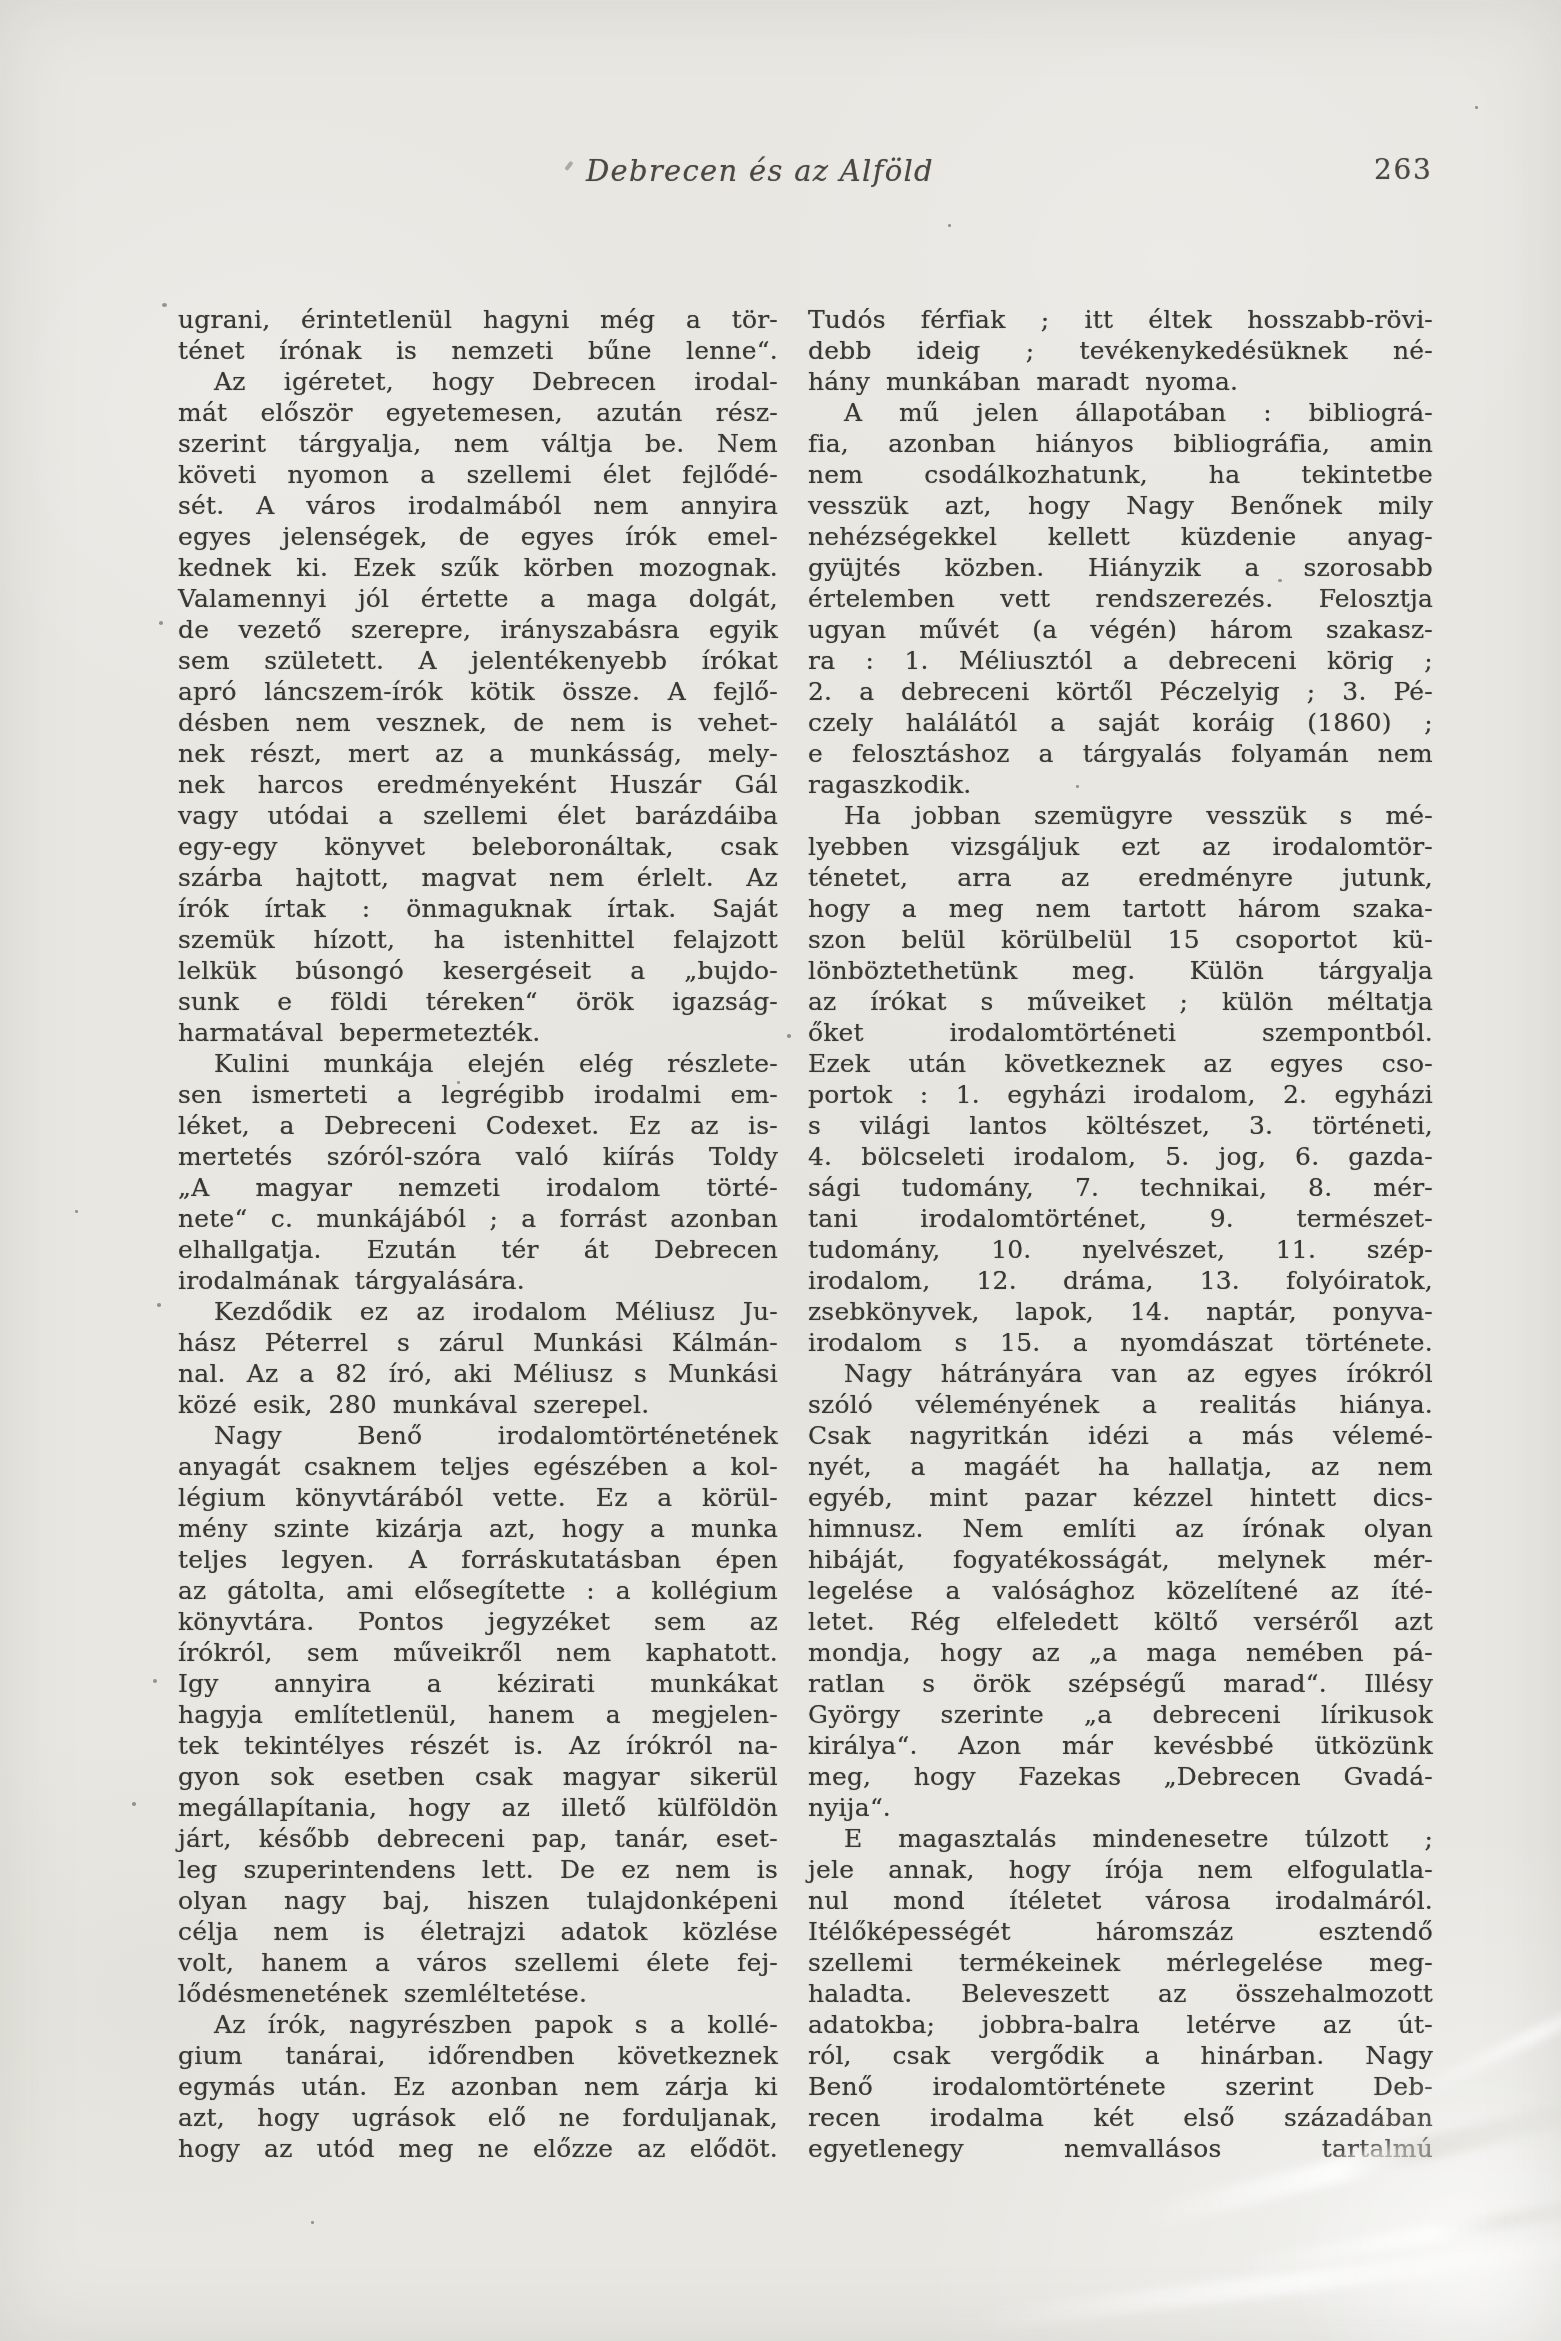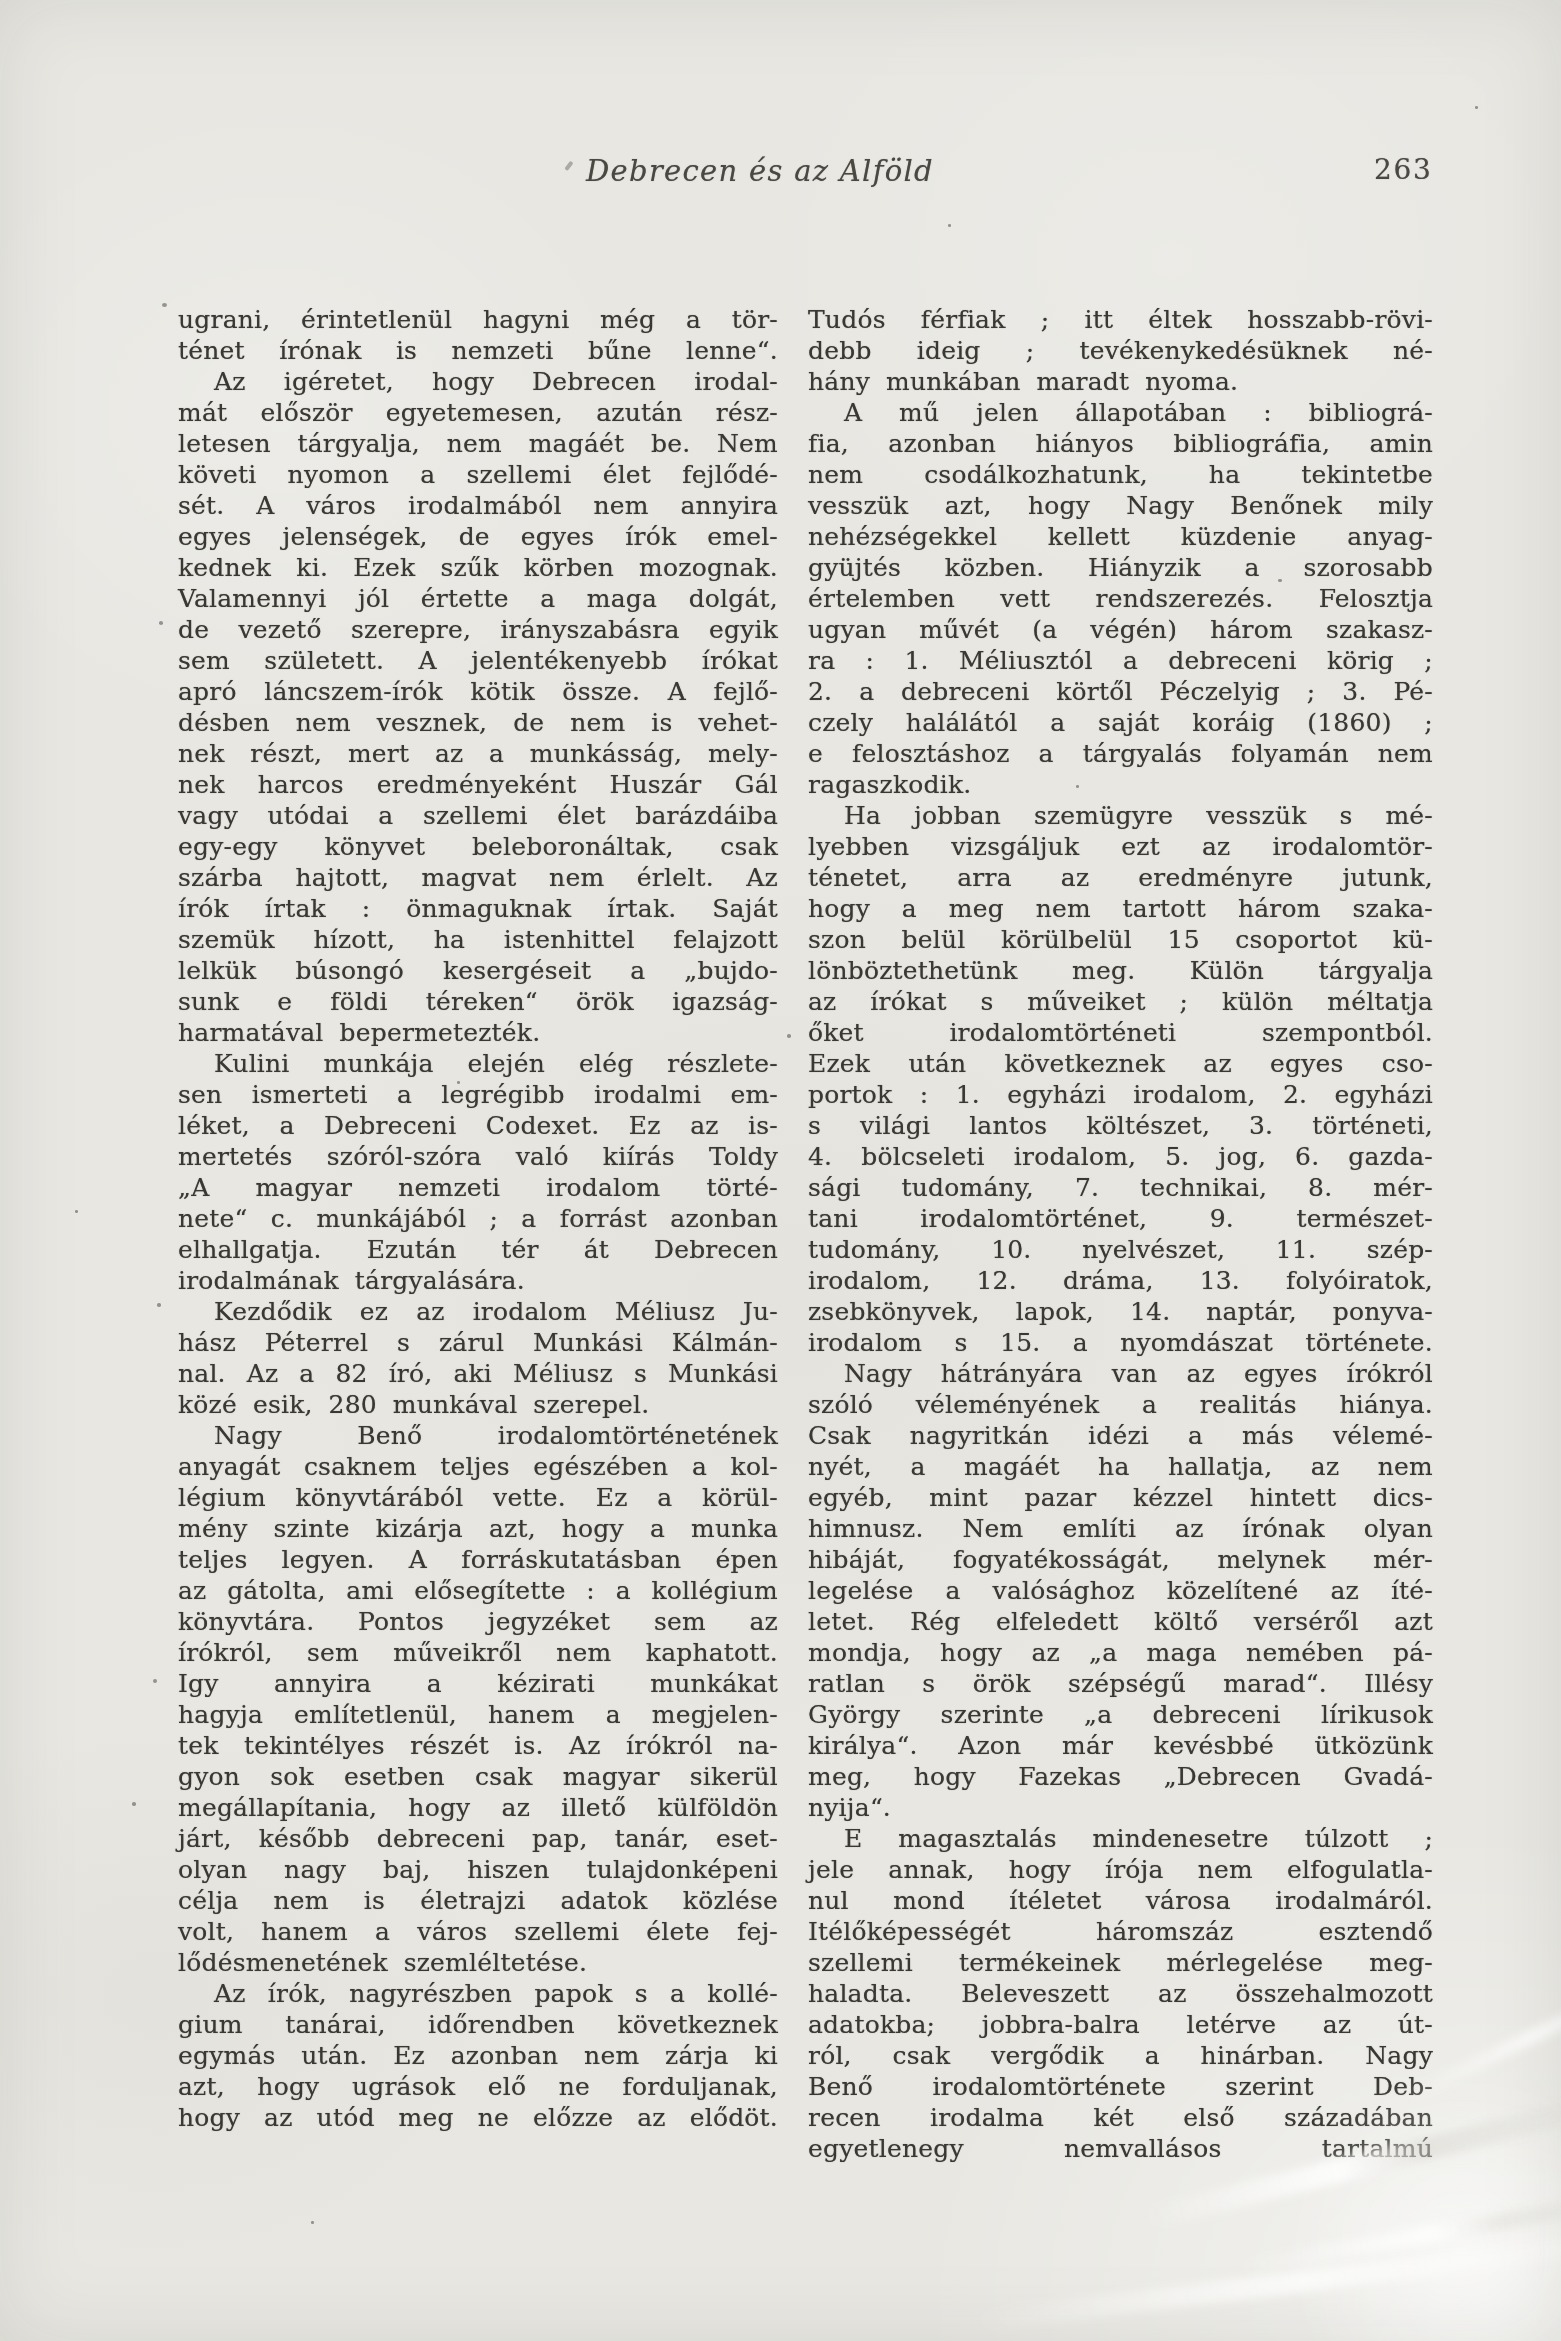--- a/index.html
+++ b/index.html
@@ -64,21 +64,21 @@
 
   <div class="title-mark"></div>
   <span class="header-title">Debrecen és az Alföld</span>
   <span class="page-number">263</span>
 
   <div class="col col-left">
       <div class="line">ugrani, érintetlenül hagyni még a tör-</div>
       <div class="line">ténet írónak is nemzeti bűne lenne“.</div>
       <div class="line indent">Az igéretet, hogy Debrecen irodal-</div>
       <div class="line">mát először egyetemesen, azután rész-</div>
-      <div class="line">letesen tárgyalja, nem magáét be. Nem</div>
+      <div class="line">szerint tárgyalja, nem váltja be. Nem</div>
       <div class="line">követi nyomon a szellemi élet fejlődé-</div>
       <div class="line">sét. A város irodalmából nem annyira</div>
       <div class="line">egyes jelenségek, de egyes írók emel-</div>
       <div class="line">kednek ki. Ezek szűk körben mozognak.</div>
       <div class="line">Valamennyi jól értette a maga dolgát,</div>
       <div class="line">de vezető szerepre, irányszabásra egyik</div>
       <div class="line">sem született. A jelentékenyebb írókat</div>
       <div class="line">apró láncszem-írók kötik össze. A fejlő-</div>
       <div class="line">désben nem vesznek, de nem is vehet-</div>
       <div class="line">nek részt, mert az a munkásság, mely-</div>
@@ -110,20 +110,21 @@
       <div class="line">teljes legyen. A forráskutatásban épen</div>
       <div class="line">az gátolta, ami elősegítette : a kollégium</div>
       <div class="line">könyvtára. Pontos jegyzéket sem az</div>
       <div class="line">írókról, sem műveikről nem kaphatott.</div>
       <div class="line">Igy annyira a kézirati munkákat</div>
       <div class="line">hagyja említetlenül, hanem a megjelen-</div>
       <div class="line">tek tekintélyes részét is. Az írókról na-</div>
       <div class="line">gyon sok esetben csak magyar sikerül</div>
       <div class="line">megállapítania, hogy az illető külföldön</div>
       <div class="line">járt, később debreceni pap, tanár, eset-</div>
+      <div class="line">leg szuperintendens lett. De ez nem is</div>
       <div class="line">olyan nagy baj, hiszen tulajdonképeni</div>
       <div class="line">célja nem is életrajzi adatok közlése</div>
       <div class="line">volt, hanem a város szellemi élete fej-</div>
       <div class="line end">lődésmenetének szemléltetése.</div>
       <div class="line indent">Az írók, nagyrészben papok s a kollé-</div>
       <div class="line">gium tanárai, időrendben következnek</div>
       <div class="line">egymás után. Ez azonban nem zárja ki</div>
       <div class="line">azt, hogy ugrások elő ne forduljanak,</div>
       <div class="line">hogy az utód meg ne előzze az elődöt.</div>
     </div>

